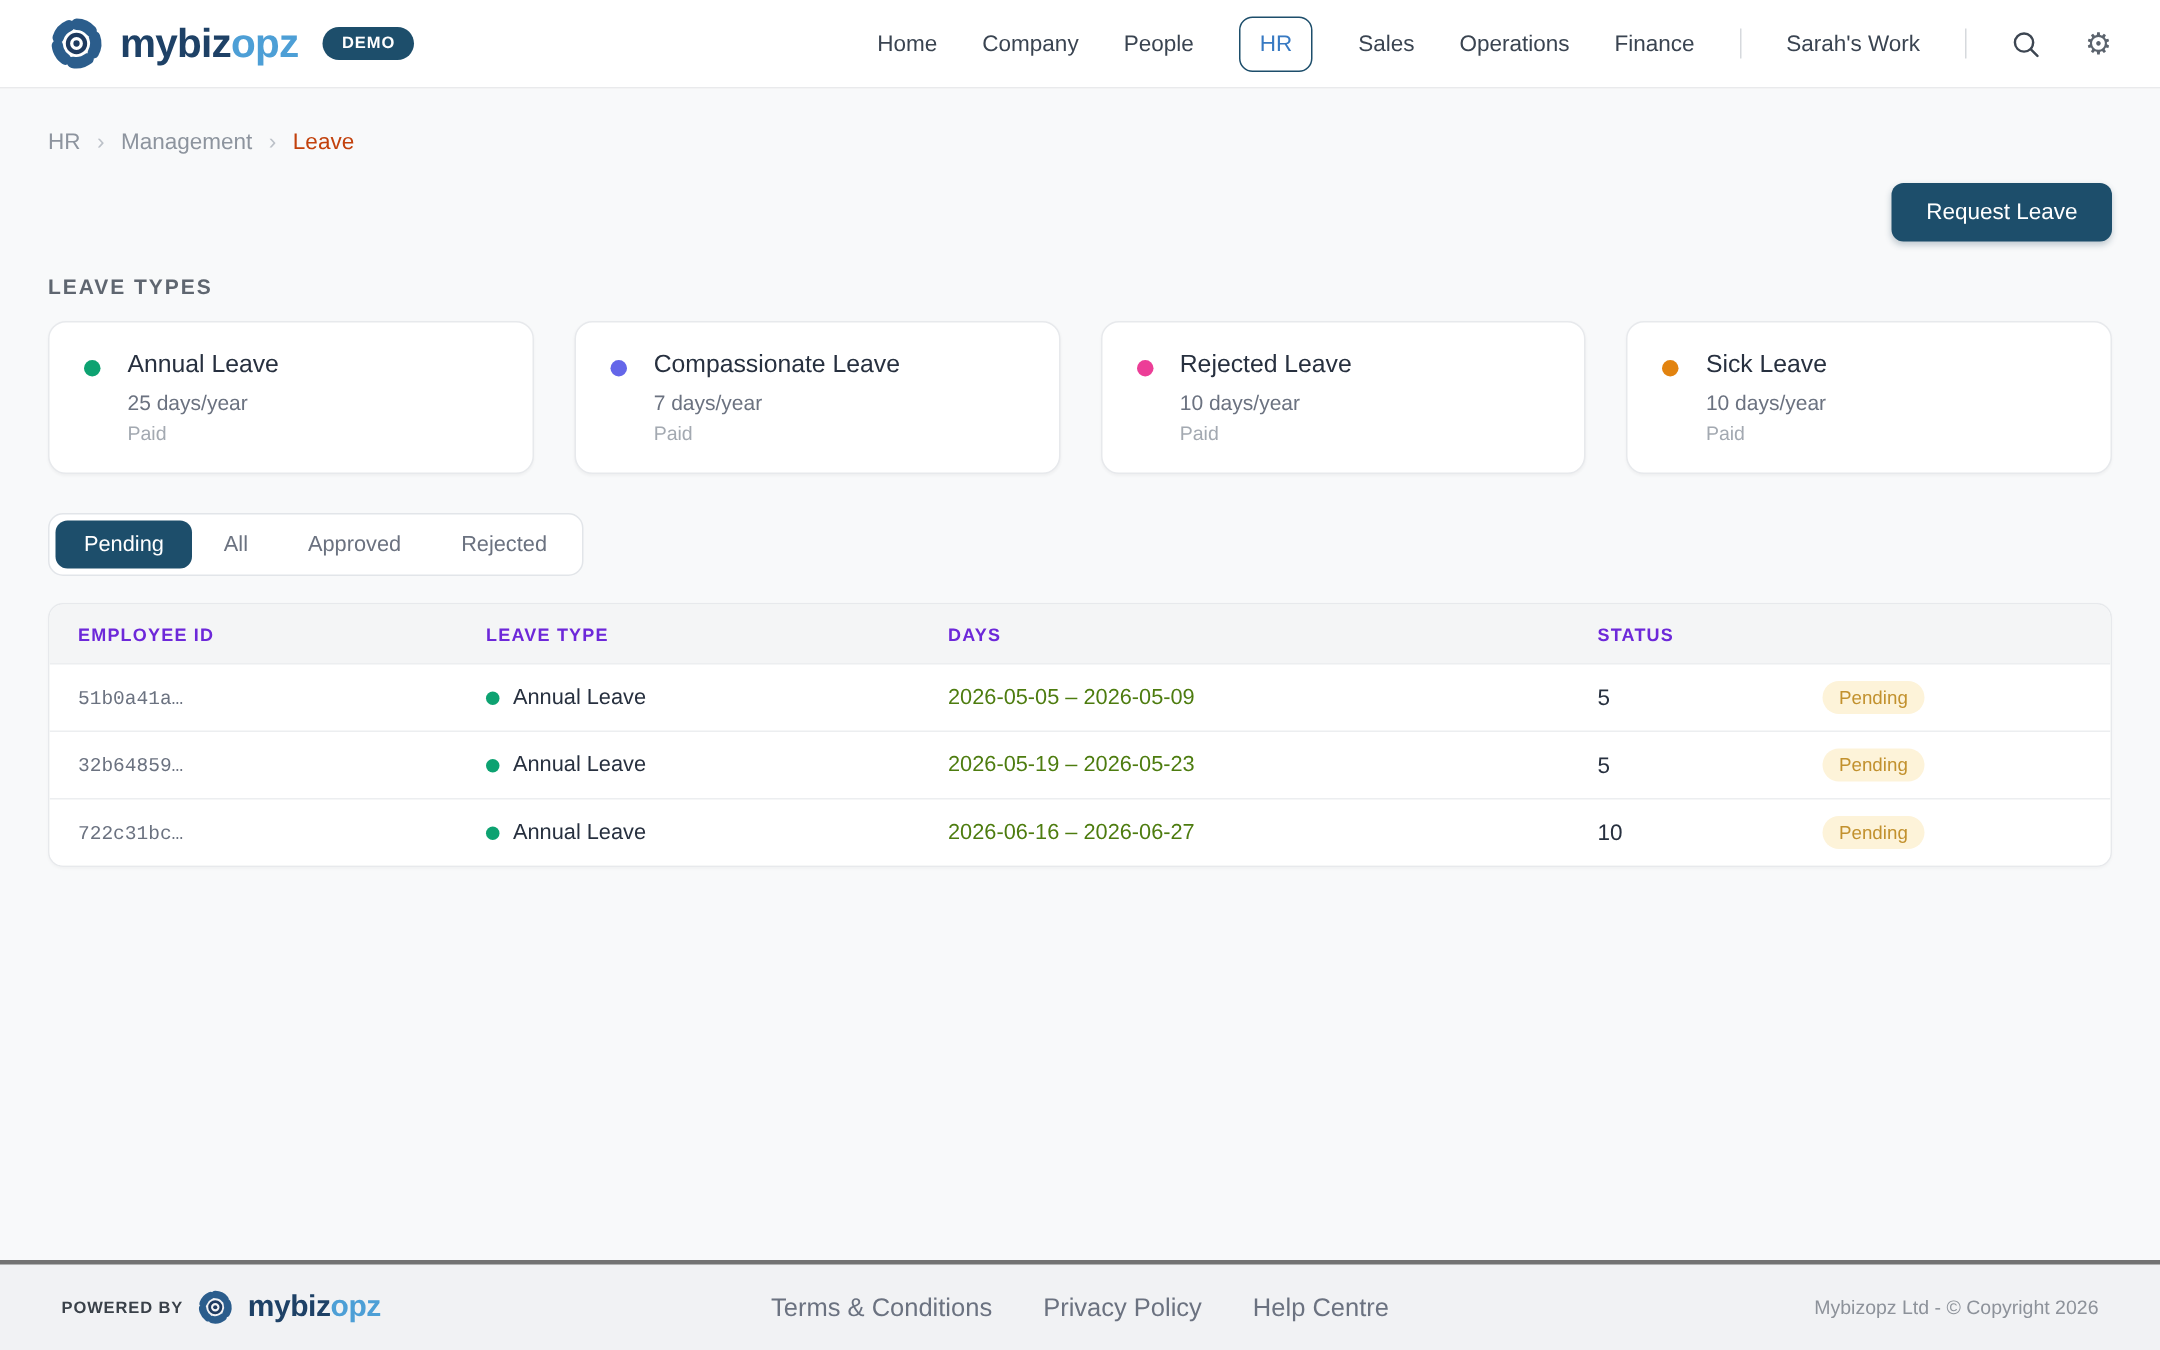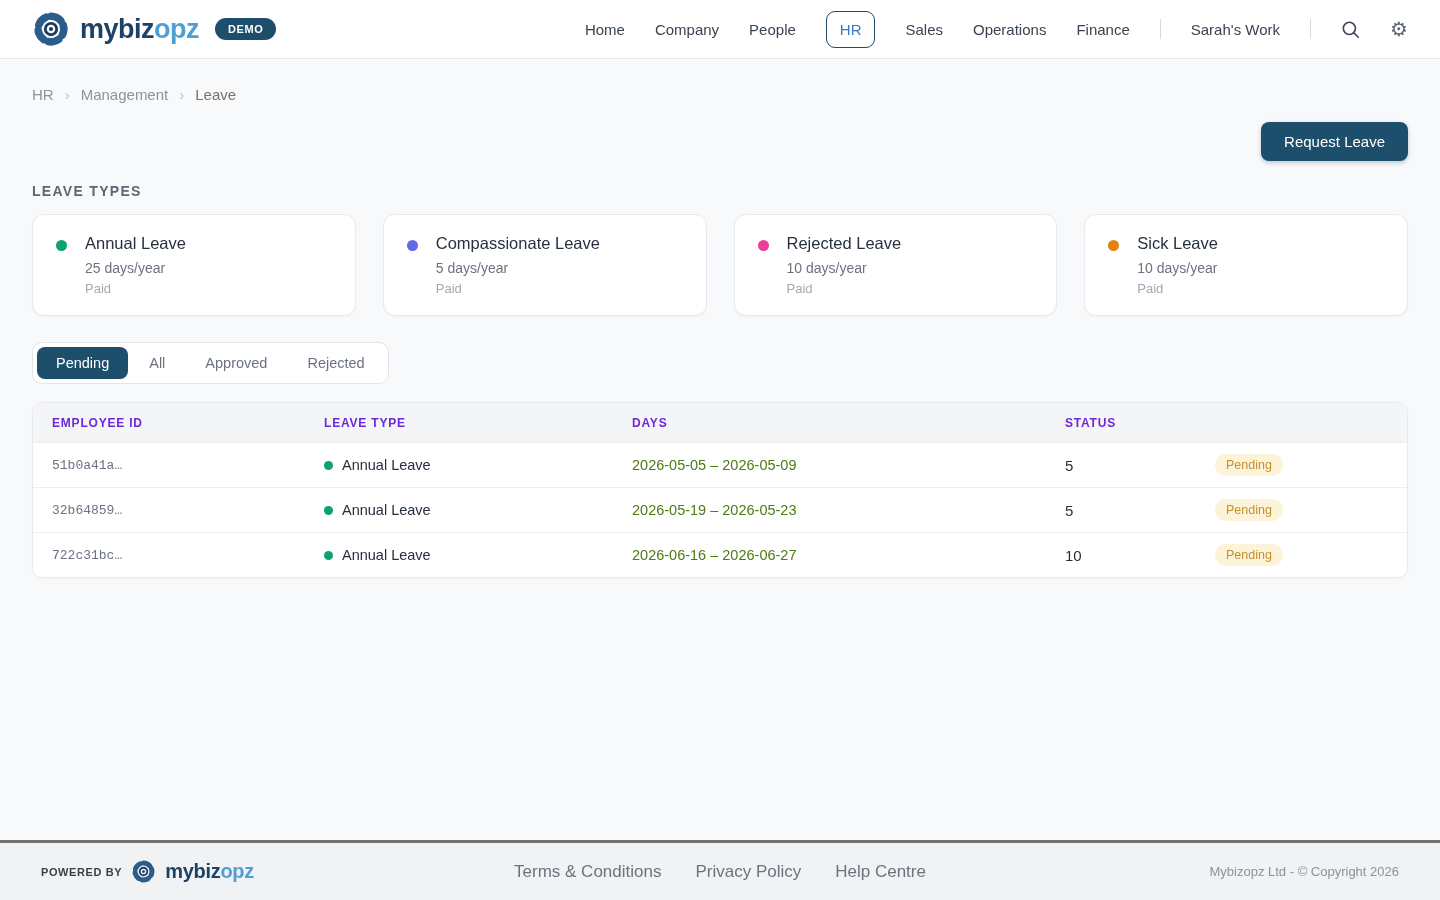--- a/index.html
+++ b/index.html
@@ -48,21 +48,21 @@
   }
   .nav-sep { width: 1px; height: 20px; background: #d6d9dd; }
   .icon-btn { display: flex; align-items: center; justify-content: center; cursor: pointer; }
   .gear-glyph { font-family: "DejaVu Sans", sans-serif; font-size: 20px; color: #5b636d; line-height: 1; }
 
   
   .main { flex: 1; padding: 0 32px; }
   .breadcrumb { margin-top: 27px; font-size: 15px; display: flex; align-items: center; gap: 11px; }
   .crumb { color: #8d949e; cursor: pointer; }
   .crumb-sep { color: #bcc1c8; font-size: 15px; }
-  .crumb.current { color: #737373; }
+  .crumb.current { color: #c2410c; }
 
   .action-row { display: flex; justify-content: flex-end; margin-top: 19px; }
   .request-leave-btn {
     background: #1d4e6b;
     color: #ffffff;
     border: none;
     font-family: "Liberation Sans", sans-serif;
     font-size: 15px;
     padding: 11px 23px;
     border-radius: 8px;
@@ -226,21 +226,21 @@
       <div>
         <div class="card-title">Annual Leave</div>
         <div class="card-allowance">25 days/year</div>
         <div class="card-paid">Paid</div>
       </div>
     </div>
     <div class="card">
       <span class="card-dot" style="background: rgb(100, 102, 233);"></span>
       <div>
         <div class="card-title">Compassionate Leave</div>
-        <div class="card-allowance">5 days/year</div>
+        <div class="card-allowance">7 days/year</div>
         <div class="card-paid">Paid</div>
       </div>
     </div>
     <div class="card">
       <span class="card-dot" style="background: rgb(236, 62, 151);"></span>
       <div>
         <div class="card-title">Rejected Leave</div>
         <div class="card-allowance">10 days/year</div>
         <div class="card-paid">Paid</div>
       </div>

